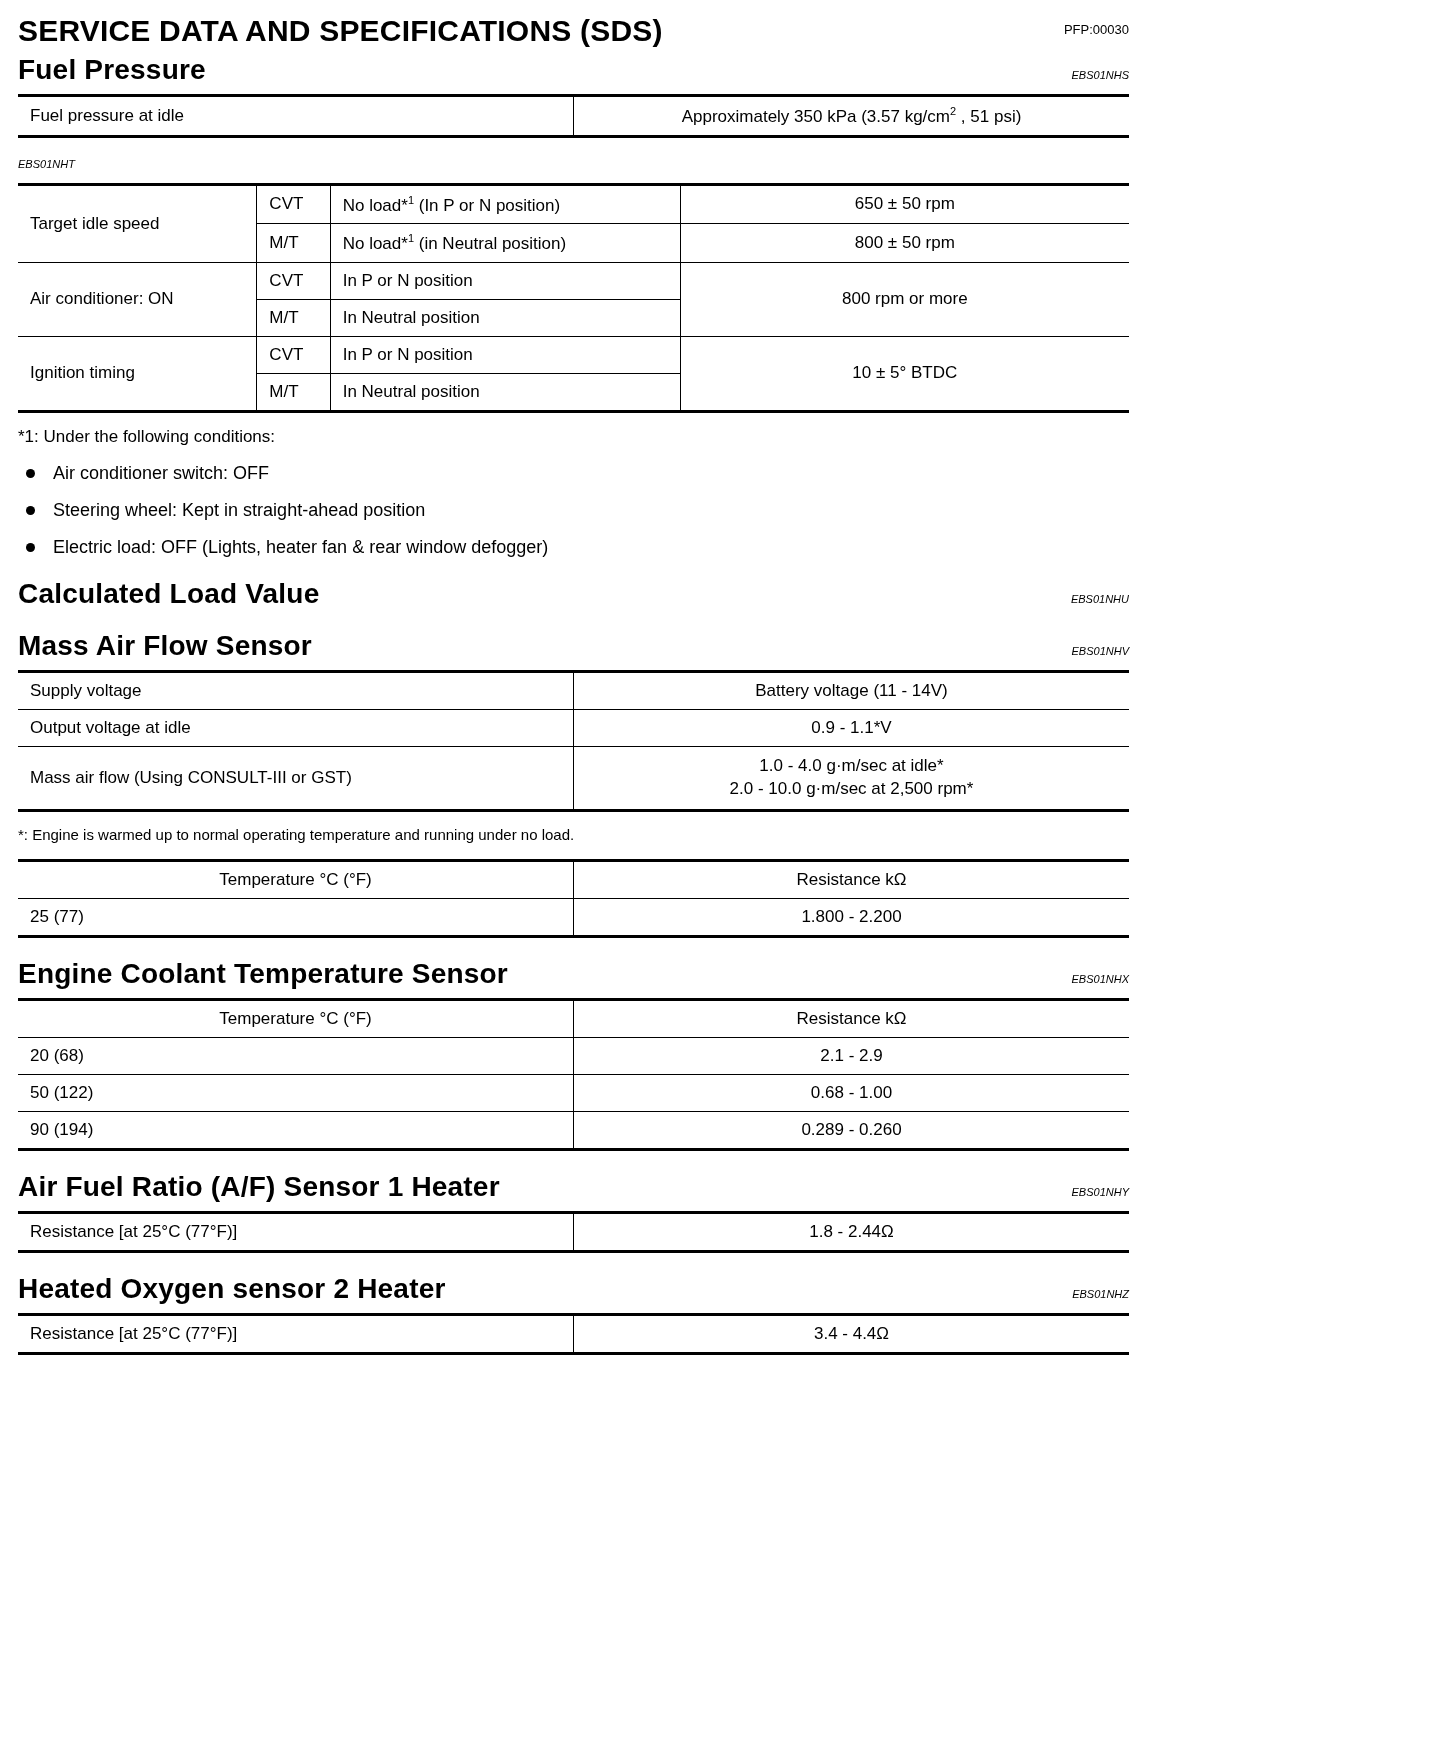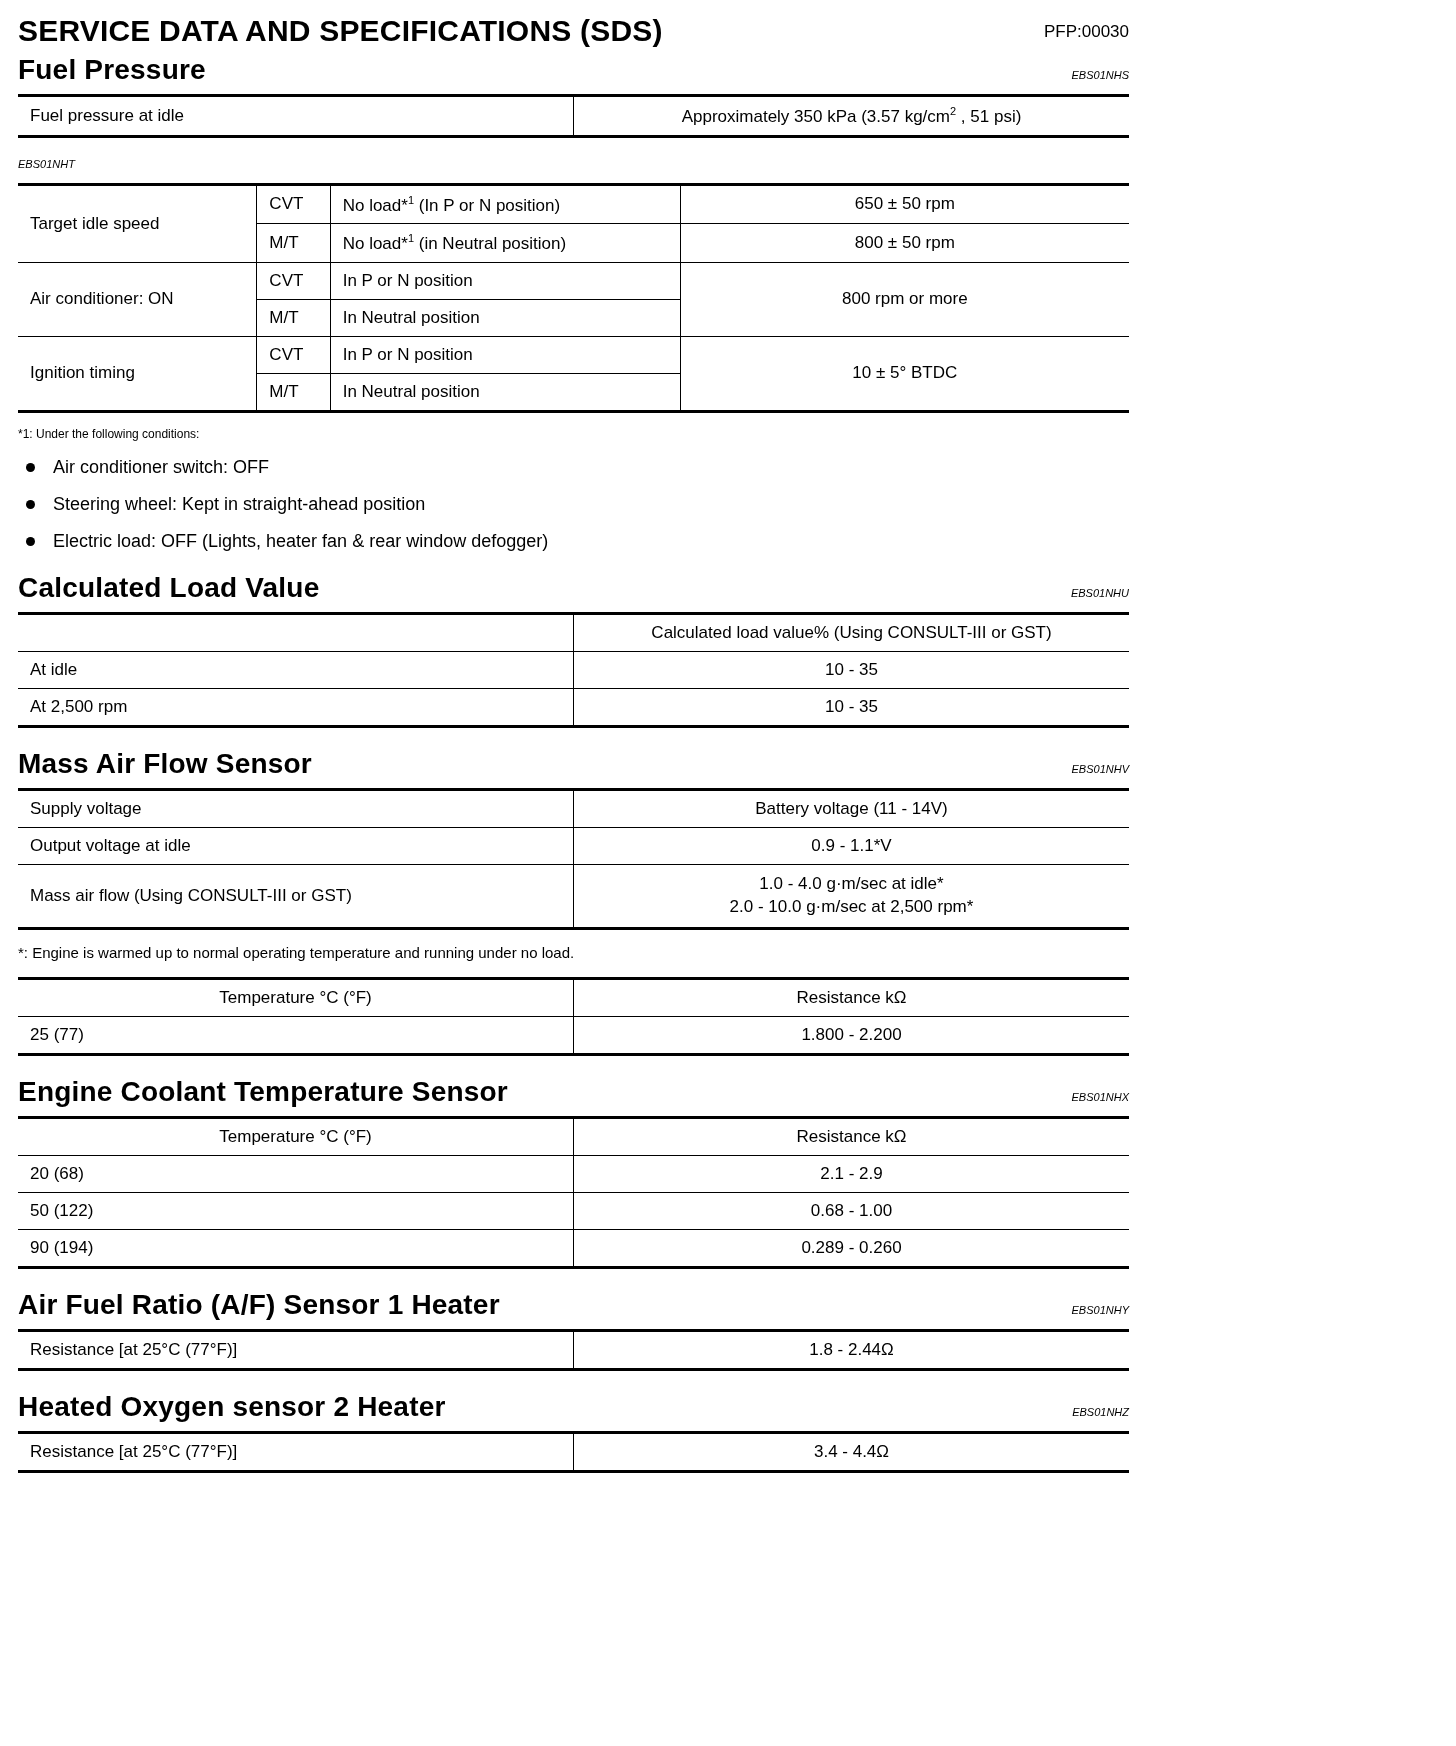--- a/index.html
+++ b/index.html
@@ -6,21 +6,21 @@
   .page {
     width:1307px; height:1746px; box-sizing:border-box;
     padding:14px 178px 24px 18px;
     background:#ffffff; color:#000;
     font-family:"Liberation Sans", sans-serif;
     overflow:hidden;
   }
   
   .doc-title-row { display:flex; justify-content:space-between; align-items:flex-start; }
   .doc-title { font-size:30px; font-weight:bold; letter-spacing:0.2px; }
-  .pfp-code { font-size:17px; padding-top:8px; }
+  .pfp-code { font-size:13px; padding-top:8px; }
 
   
   .section-head { display:flex; justify-content:space-between; align-items:flex-end; margin:20px 0 8px 0; }
   .section-head.first { margin-top:6px; }
   .section-title { font-size:28px; font-weight:bold; letter-spacing:0.2px; }
   .section-code { font-size:11px; font-style:italic; padding-bottom:5px; }
 
   
   table {
     width:100%; border-collapse:collapse; table-layout:fixed;
@@ -28,21 +28,21 @@
     font-size:17px;
   }
   td { border:1px solid #000; padding:8px 12px; vertical-align:middle; }
   td.first { border-left:none; }
   td.last  { border-right:none; }
   td.lbl { text-align:left; }
   td.ctr { text-align:center; }
   sup { font-size:11px; }
 
   
-  .note-line { font-size:12px; margin:14px 0 6px 0; }
+  .note-line { font-size:17px; margin:14px 0 6px 0; }
   .bullet-list { margin:4px 0 2px 0; }
   .bullet-item { display:flex; align-items:center; margin:16px 0 16px 8px; font-size:18px; }
   .bullet-dot {
     width:9px; height:9px; border-radius:50%; background:#000;
     display:inline-block; margin-right:18px; flex:0 0 auto;
   }
   .maf-note { font-size:15px; margin:14px 0 16px 0; }
   .two-line div { line-height:1.35; }
 </style>
 </head>
@@ -130,40 +130,20 @@
     <div class="bullet-item">
       <span class="bullet-dot"></span>
       <span>Electric load: OFF (Lights, heater fan &amp; rear window defogger)</span>
     </div>
   </div>
 
   <div class="section-head">
     <span class="section-title">Calculated Load Value</span>
     <span class="section-code">EBS01NHU</span>
   </div>
-  <table>
-    <colgroup>
-        <col style="width:50%">
-        <col style="width:50%">
-      </colgroup>
-    <tbody>
-        <tr>
-      <td class="first lbl"></td>
-      <td class="last ctr">Calculated load value% (Using CONSULT-III or GST)</td>
-    </tr>
-    <tr>
-      <td class="first lbl">At idle</td>
-      <td class="last ctr">10 - 35</td>
-    </tr>
-    <tr>
-      <td class="first lbl">At 2,500 rpm</td>
-      <td class="last ctr">10 - 35</td>
-    </tr>
-  </tbody>
-    </table>
 
   <div class="section-head">
     <span class="section-title">Mass Air Flow Sensor</span>
     <span class="section-code">EBS01NHV</span>
   </div>
   <table>
     <colgroup>
         <col style="width:50%">
         <col style="width:50%">
       </colgroup>

